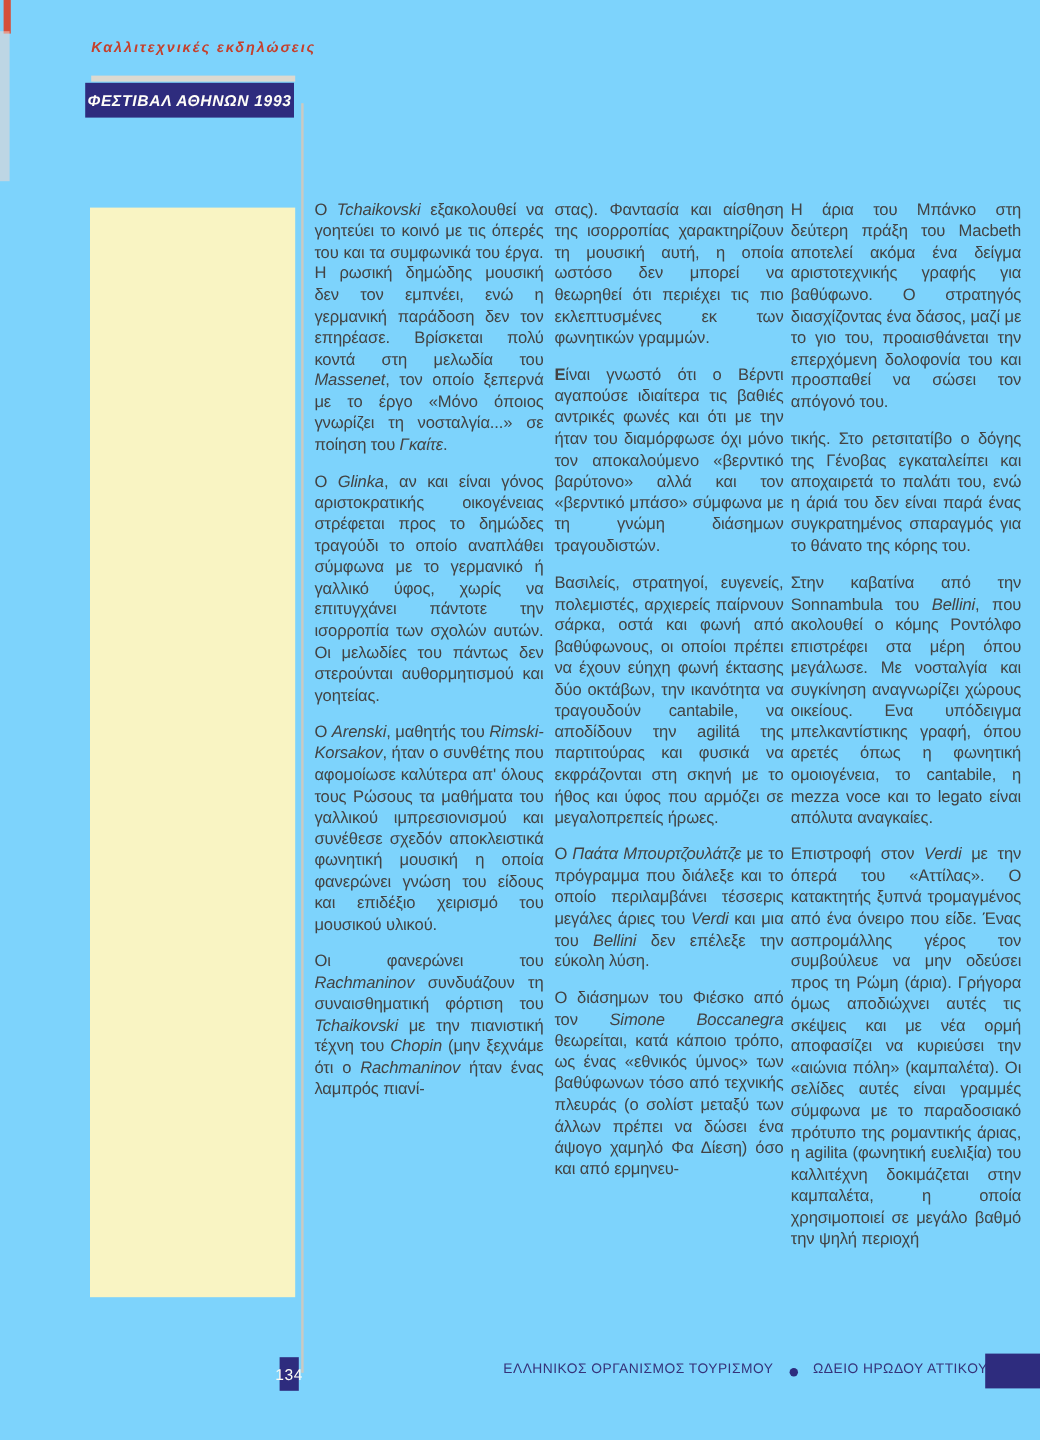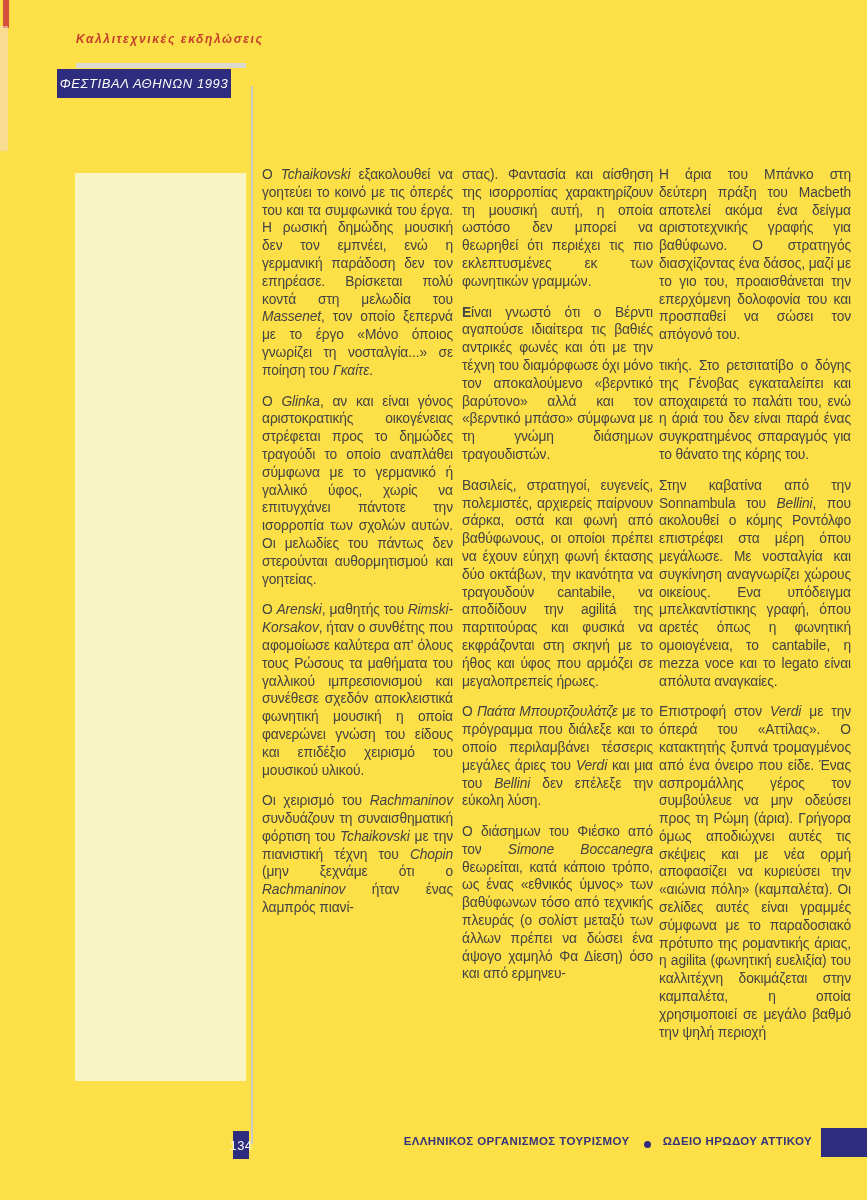--- a/index.html
+++ b/index.html
@@ -1,37 +1,37 @@
 <!DOCTYPE html>
 <html lang="el"><head>
 <meta charset="utf-8">
 <style>
   html,body{margin:0;padding:0;}
   .page{
     position:relative;
     width:867px;height:1200px;
-    background:#fde047;
+    background:#7dd3fc;
     overflow:hidden;
     font-family:"Liberation Sans","DejaVu Sans",sans-serif;
   }
   
   .corner-mark{position:absolute;left:3px;top:0;width:6px;height:28px;background:#d4503c;}
   .corner-fade{position:absolute;left:0;top:26px;width:8px;height:125px;background:#f3d8d0;opacity:.55;}
   
   .kicker{
     position:absolute;left:76px;top:32px;width:200px;
     color:#c5402c;font-size:12px;font-weight:bold;font-style:italic;
     letter-spacing:1.6px;white-space:nowrap;
   }
   .banner-shadow{position:absolute;left:76px;top:63px;width:170px;height:5px;background:#dcd9d0;}
   .banner{
-    position:absolute;left:57px;top:69px;width:174px;height:29px;
+    position:absolute;left:71px;top:69px;width:174px;height:29px;
     background:#2e2c7e;color:#fefdf8;
     display:flex;align-items:center;justify-content:center;
-    font-size:13px;font-weight:normal;font-style:italic;letter-spacing:.6px;
+    font-size:13px;font-weight:bold;font-style:italic;letter-spacing:.6px;
     white-space:nowrap;
   }
   
   .vrule{position:absolute;left:251px;top:86px;width:2px;height:1058px;background:#ccc9c0;}
   .cream-block{position:absolute;left:75px;top:173px;width:171px;height:908px;background:#f9f4c3;}
   
   .col{
     position:absolute;top:166px;width:191px;
     color:#434343;
     font-size:13.8px;line-height:17.8px;letter-spacing:-0.1px;
@@ -49,22 +49,22 @@
     color:#303030;text-align:left;letter-spacing:.2px;
   }
   
   .page-number-box{
     position:absolute;left:233px;top:1131px;width:16px;height:28px;
     background:#2e2c7e;color:#fdfcf5;
     display:flex;align-items:center;justify-content:center;
     font-size:13px;letter-spacing:.5px;
   }
   .footer-line{
-    position:absolute;right:55px;top:1135px;
-    color:#36337a;font-size:11.5px;font-weight:bold;letter-spacing:.4px;
+    position:absolute;right:44px;top:1135px;
+    color:#36337a;font-size:11.5px;font-weight:normal;letter-spacing:.4px;
     white-space:nowrap;text-align:right;
   }
   .footer-bullet{
     display:inline-block;width:7px;height:7px;border-radius:50%;
     background:#2e2c7e;margin:0 12px 0 14px;vertical-align:-3px;
   }
   .end-block{position:absolute;left:821px;top:1128px;width:46px;height:29px;background:#2e2c7e;}
 </style>
 </head>
 <body>
@@ -81,25 +81,25 @@
     <span>ΦΕΣΤΙΒΑΛ ΑΘΗΝΩΝ 1993</span>
   </div>
 
   <div class="vrule"></div>
   <div class="cream-block"></div>
 
   <div class="col col-1">
       <p class="para"><span>Ο </span><em>Tchaikovski</em><span> εξακολουθεί να γοητεύει το κοινό με τις όπερές του και τα συμφωνικά του έργα. Η ρωσική δημώδης μουσική δεν τον εμπνέει, ενώ η γερμανική παράδοση δεν τον επηρέασε. Βρίσκεται πολύ κοντά στη μελωδία του </span><em>Massenet</em><span>, τον οποίο ξεπερνά με το έργο «Μόνο όποιος γνωρίζει τη νοσταλγία...» σε ποίηση του </span><em>Γκαίτε</em><span>.</span></p>
       <p class="para"><span>Ο </span><em>Glinka</em><span>, αν και είναι γόνος αριστοκρατικής οικογένειας στρέφεται προς το δημώδες τραγούδι το οποίο αναπλάθει σύμφωνα με το γερμανικό ή γαλλικό ύφος, χωρίς να επιτυγχάνει πάντοτε την ισορροπία των σχολών αυτών. Οι μελωδίες του πάντως δεν στερούνται αυθορμητισμού και γοητείας.</span></p>
       <p class="para"><span>Ο </span><em>Arenski</em><span>, μαθητής του </span><em>Rimski-Korsakov</em><span>, ήταν ο συνθέτης που αφομοίωσε καλύτερα απ' όλους τους Ρώσους τα μαθήματα του γαλλικού ιμπρεσιονισμού και συνέθεσε σχεδόν αποκλειστικά φωνητική μουσική η οποία φανερώνει γνώση του είδους και επιδέξιο χειρισμό του μουσικού υλικού.</span></p>
-      <p class="para"><span>Οι χειρισμό του </span><em>Rachmaninov</em><span> συνδυάζουν τη συναισθηματική φόρτιση του </span><em>Tchaikovski</em><span> με την πιανιστική τέχνη του </span><em>Chopin</em><span> (μην ξεχνάμε ότι ο </span><em>Rachmaninov</em><span> ήταν ένας λαμπρός πιανί-</span></p>
+      <p class="para"><span>Οι φανερώνει του </span><em>Rachmaninov</em><span> συνδυάζουν τη συναισθηματική φόρτιση του </span><em>Tchaikovski</em><span> με την πιανιστική τέχνη του </span><em>Chopin</em><span> (μην ξεχνάμε ότι ο </span><em>Rachmaninov</em><span> ήταν ένας λαμπρός πιανί-</span></p>
     </div>
   <div class="col col-2">
       <p class="para"><span>στας). Φαντασία και αίσθηση της ισορροπίας χαρακτηρίζουν τη μουσική αυτή, η οποία ωστόσο δεν μπορεί να θεωρηθεί ότι περιέχει τις πιο εκλεπτυσμένες εκ των φωνητικών γραμμών.</span></p>
-      <p class="para"><strong>Ε</strong><span>ίναι γνωστό ότι ο Βέρντι αγαπούσε ιδιαίτερα τις βαθιές αντρικές φωνές και ότι με την τέχνη του διαμόρφωσε όχι μόνο τον αποκαλούμενο «βερντικό βαρύτονο» αλλά και τον «βερντικό μπάσο» σύμφωνα με τη γνώμη διάσημων τραγουδιστών.</span></p>
+      <p class="para"><strong>Ε</strong><span>ίναι γνωστό ότι ο Βέρντι αγαπούσε ιδιαίτερα τις βαθιές αντρικές φωνές και ότι με την ήταν του διαμόρφωσε όχι μόνο τον αποκαλούμενο «βερντικό βαρύτονο» αλλά και τον «βερντικό μπάσο» σύμφωνα με τη γνώμη διάσημων τραγουδιστών.</span></p>
       <p class="para"><span>Βασιλείς, στρατηγοί, ευγενείς, πολεμιστές, αρχιερείς παίρνουν σάρκα, οστά και φωνή από βαθύφωνους, οι οποίοι πρέπει να έχουν εύηχη φωνή έκτασης δύο οκτάβων, την ικανότητα να τραγουδούν cantabile, να αποδίδουν την agilitá της παρτιτούρας και φυσικά να εκφράζονται στη σκηνή με το ήθος και ύφος που αρμόζει σε μεγαλοπρεπείς ήρωες.</span></p>
       <p class="para"><span>Ο </span><em>Παάτα Μπουρτζουλάτζε</em><span> με το πρόγραμμα που διάλεξε και το οποίο περιλαμβάνει τέσσερις μεγάλες άριες του </span><em>Verdi</em><span> και μια του </span><em>Bellini</em><span> δεν επέλεξε την εύκολη λύση.</span></p>
       <p class="para"><span>Ο διάσημων του Φιέσκο από τον </span><em>Simone Boccanegra</em><span> θεωρείται, κατά κάποιο τρόπο, ως ένας «εθνικός ύμνος» των βαθύφωνων τόσο από τεχνικής πλευράς (ο σολίστ μεταξύ των άλλων πρέπει να δώσει ένα άψογο χαμηλό Φα Δίεση) όσο και από ερμηνευ-</span></p>
     </div>
   <div class="col col-3">
       <p class="para"><span>Η άρια του Μπάνκο στη δεύτερη πράξη του Macbeth αποτελεί ακόμα ένα δείγμα αριστοτεχνικής γραφής για βαθύφωνο. Ο στρατηγός διασχίζοντας ένα δάσος, μαζί με το γιο του, προαισθάνεται την επερχόμενη δολοφονία του και προσπαθεί να σώσει τον απόγονό του.</span></p>
       <p class="para"><span>τικής. Στο ρετσιτατίβο ο δόγης της Γένοβας εγκαταλείπει και αποχαιρετά το παλάτι του, ενώ η άριά του δεν είναι παρά ένας συγκρατημένος σπαραγμός για το θάνατο της κόρης του.</span></p>
       <p class="para"><span>Στην καβατίνα από την Sonnambula του </span><em>Bellini</em><span>, που ακολουθεί ο κόμης Ροντόλφο επιστρέφει στα μέρη όπου μεγάλωσε. Με νοσταλγία και συγκίνηση αναγνωρίζει χώρους οικείους. Ενα υπόδειγμα μπελκαντίστικης γραφή, όπου αρετές όπως η φωνητική ομοιογένεια, το cantabile, η mezza voce και το legato είναι απόλυτα αναγκαίες.</span></p>
       <p class="para"><span>Επιστροφή στον </span><em>Verdi</em><span> με την όπερά του «Αττίλας». Ο κατακτητής ξυπνά τρομαγμένος από ένα όνειρο που είδε. Ένας ασπρομάλλης γέρος τον συμβούλευε να μην οδεύσει προς τη Ρώμη (άρια). Γρήγορα όμως αποδιώχνει αυτές τις σκέψεις και με νέα ορμή αποφασίζει να κυριεύσει την «αιώνια πόλη» (καμπαλέτα). Οι σελίδες αυτές είναι γραμμές σύμφωνα με το παραδοσιακό πρότυπο της ρομαντικής άριας, η agilita (φωνητική ευελιξία) του καλλιτέχνη δοκιμάζεται στην καμπαλέτα, η οποία χρησιμοποιεί σε μεγάλο βαθμό την ψηλή περιοχή</span></p>
     </div>

